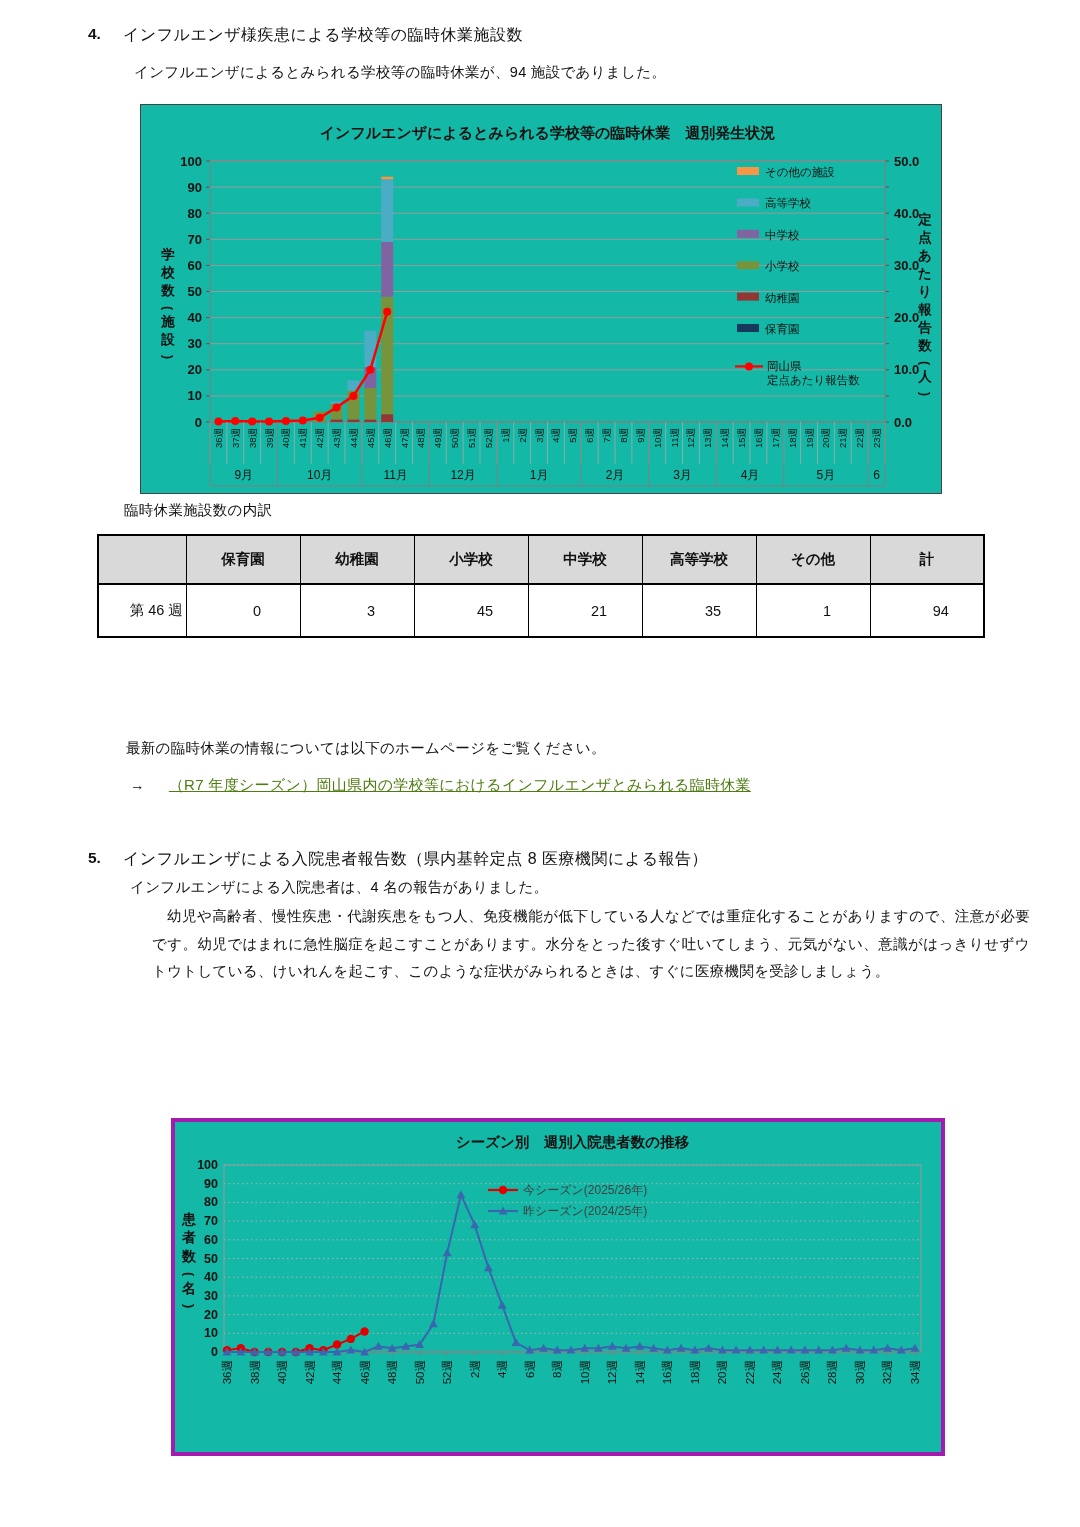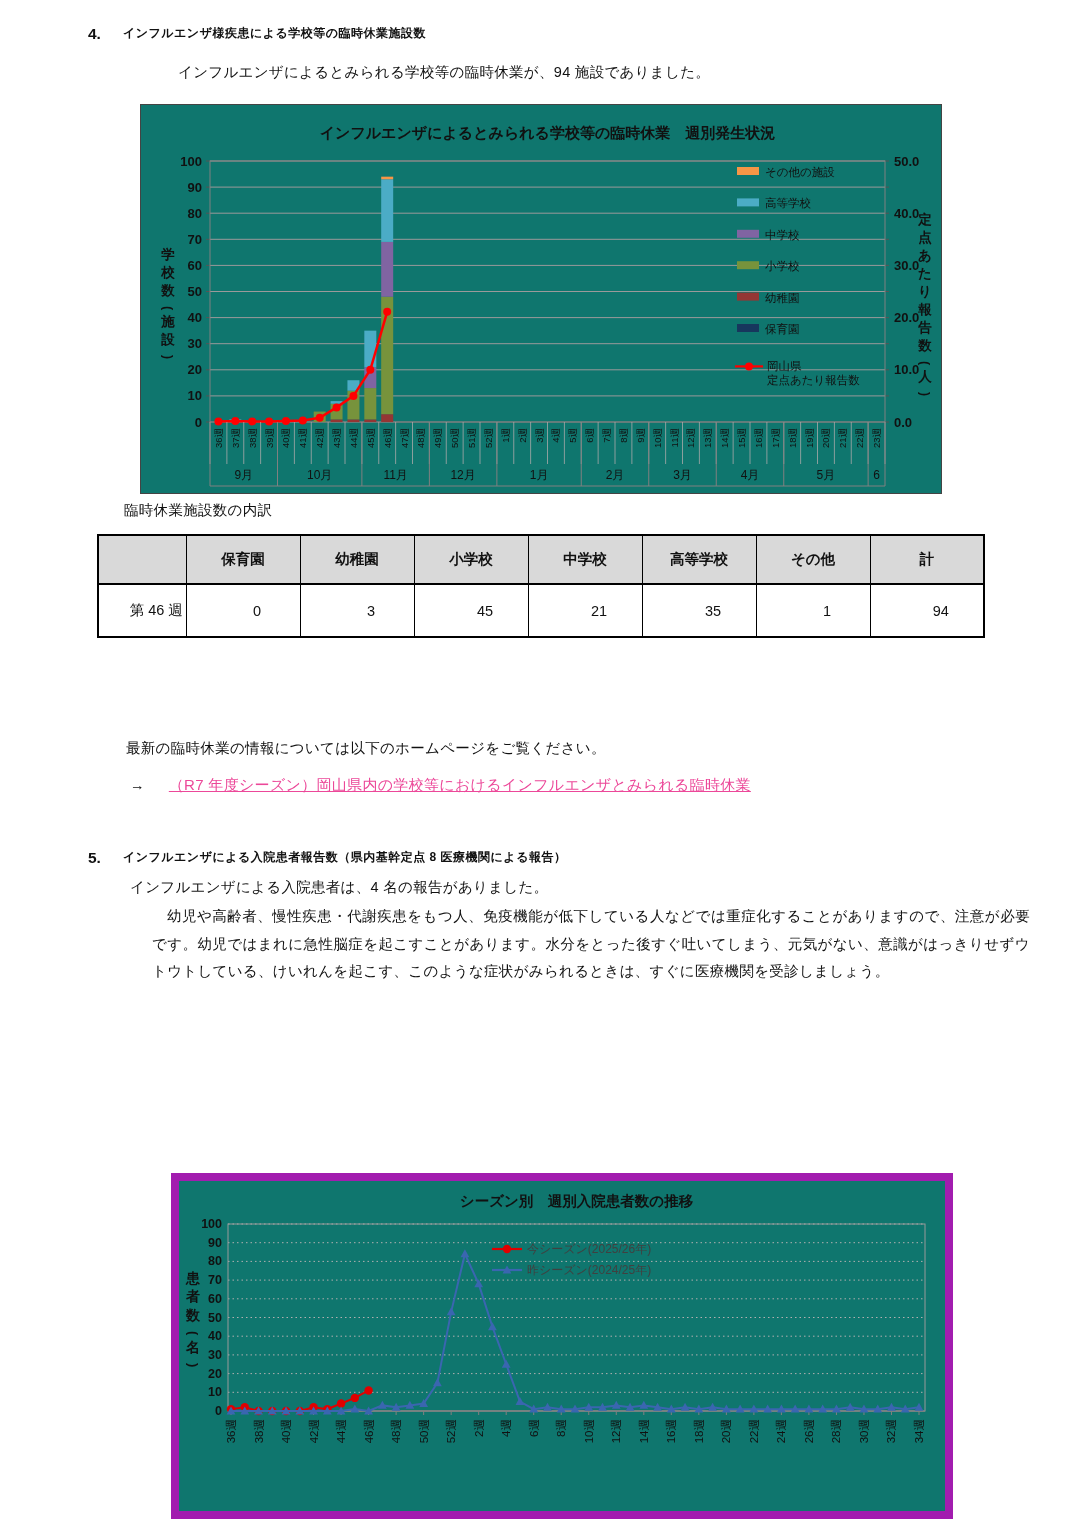--- a/index.html
+++ b/index.html
@@ -3,43 +3,43 @@
 <meta charset="utf-8">
 <style>
   html,body { margin:0; padding:0; background:#e8e8e8; }
   #page {
     position:relative; width:1080px; height:1527px; background:#ffffff;
     font-family:"Liberation Sans","DejaVu Sans",sans-serif; color:#111;
     margin:0 auto; overflow:hidden;
   }
   .abs { position:absolute; }
   .h-num { font-size:15.5px; font-weight:bold; }
-  .h-title { font-size:12px; font-weight:bold; letter-spacing:0.5px; }
+  .h-title { font-size:16px; font-weight:normal; letter-spacing:0.5px; }
   .body-text { font-size:14.5px; letter-spacing:0.3px; }
-  .chart-box { background:#0f766e; }
+  .chart-box { background:#14b8a6; }
   #chart1-box { left:140px; top:104px; width:800px; height:388px; border:1px solid #444; }
-  #chart2-box { left:171px; top:1173px; width:766px; height:330px; border:8px solid #a21caf; }
+  #chart2-box { left:171px; top:1118px; width:766px; height:330px; border:4px solid #a21caf; }
   #closure-table { border-collapse:collapse; table-layout:fixed; width:888px; font-size:14.5px; border:2px solid #000; }
   #closure-table th, #closure-table td { border:1px solid #000; text-align:center; vertical-align:middle; padding:0; }
   #closure-table thead th { background:#d9d9d9; font-weight:600; height:47px; border-bottom:2px solid #000; }
   #closure-table tbody td { height:51px; background:#fff; font-weight:400;padding-left:28px; }
   a.doc-link { text-decoration:underline; }
   svg text { font-family:"Liberation Sans","DejaVu Sans",sans-serif; }
 </style>
 </head>
 <body>
 
 <div id="page">
 
   <div class="abs" style="left:88px; top:25px; display:flex; gap:22px;">
     <span class="h-num">4.</span>
     <span class="h-title">インフルエンザ様疾患による学校等の臨時休業施設数</span>
   </div>
 
-  <div class="abs body-text" style="left:134px; top:63px;margin-left:44px;">インフルエンザによるとみられる学校等の臨時休業が、94 施設でありました。</div>
+  <div class="abs body-text" style="left:134px; top:63px;">インフルエンザによるとみられる学校等の臨時休業が、94 施設でありました。</div>
 
   <div class="abs chart-box" id="chart1-box">
     <svg id="chart1-svg" width="798" height="386" viewBox="0 0 798 386">
         <text x="406.5" y="33" font-size="15" font-weight="bold" text-anchor="middle" fill="#111">インフルエンザによるとみられる学校等の臨時休業　週別発生状況</text>
         <line x1="69" y1="317" x2="744" y2="317" stroke="#808080" stroke-width="1"></line>
         <line x1="65" y1="317" x2="69" y2="317" stroke="#555" stroke-width="1"></line>
         <line x1="744" y1="317" x2="748" y2="317" stroke="#555" stroke-width="1"></line>
         <text x="61" y="321.5" font-size="13" font-weight="600" text-anchor="end" fill="#111">0</text>
         <line x1="69" y1="290.9" x2="744" y2="290.9" stroke="#9a9a9a" stroke-width="1"></line>
         <line x1="65" y1="290.9" x2="69" y2="290.9" stroke="#555" stroke-width="1"></line>
@@ -293,21 +293,21 @@
         <td>1</td>
         <td>94</td>
       </tr>
     </tbody>
   </table>
 
   <div class="abs body-text" style="left:126px; top:739px;">最新の臨時休業の情報については以下のホームページをご覧ください。</div>
 
   <div class="abs body-text" style="left:130px; top:776px; display:flex; gap:24px; align-items:baseline;">
     <span>→</span>
-    <a class="doc-link" href="#" style="color:#ec4899; font-size:15px;">（R7 年度シーズン）岡山県内の学校等におけるインフルエンザとみられる臨時休業</a>
+    <a class="doc-link" href="#" style="color:#4d7c0f; font-size:15px;">（R7 年度シーズン）岡山県内の学校等におけるインフルエンザとみられる臨時休業</a>
   </div>
 
   <div class="abs" style="left:88px; top:849px; display:flex; gap:22px;">
     <span class="h-num">5.</span>
     <span class="h-title">インフルエンザによる入院患者報告数（県内基幹定点 8 医療機関による報告）</span>
   </div>
 
   <div class="abs body-text" style="left:130px; top:878px;">インフルエンザによる入院患者は、4 名の報告がありました。</div>
   <div class="abs body-text" style="left:112px; top:903px; width:878px; line-height:27.5px; text-align:justify;margin-left:40px;">　幼児や高齢者、慢性疾患・代謝疾患をもつ人、免疫機能が低下している人などでは重症化することがありますので、注意が必要です。幼児ではまれに急性脳症を起こすことがあります。水分をとった後すぐ吐いてしまう、元気がない、意識がはっきりせずウトウトしている、けいれんを起こす、このような症状がみられるときは、すぐに医療機関を受診しましょう。</div>
 

